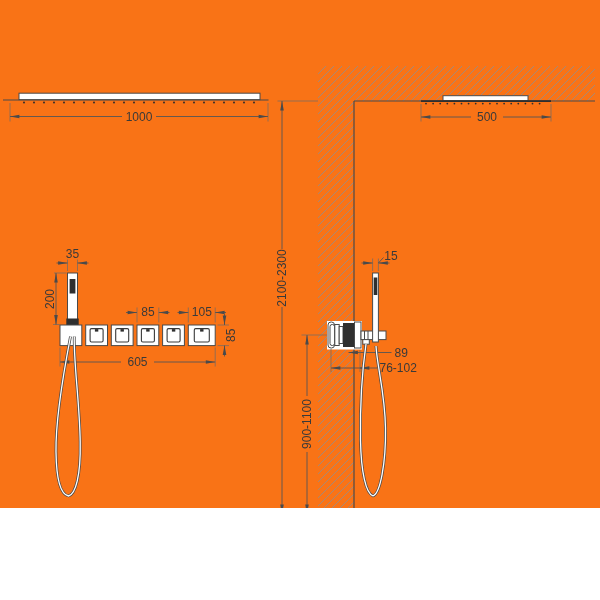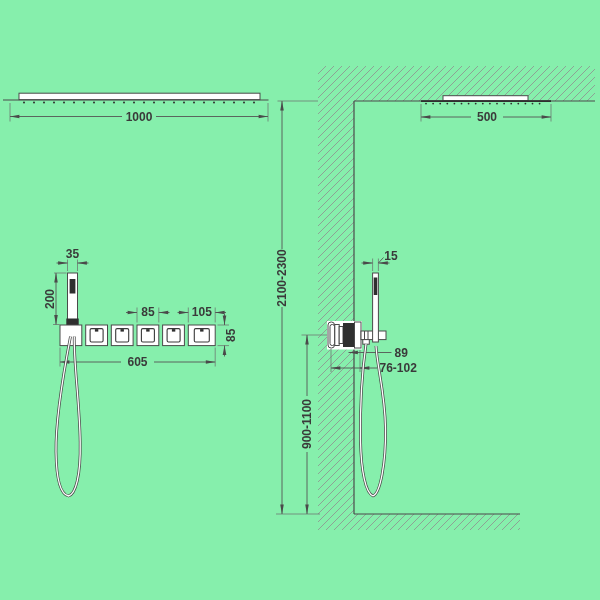--- a/index.html
+++ b/index.html
@@ -1,16 +1,16 @@
 <!DOCTYPE html>
 <html><head>
 <meta charset="utf-8">
 <style>
   html,body{margin:0;padding:0;background:#fff;}
-  .canvas{position:relative;width:600px;height:600px;background:#86efac;overflow:hidden;font-weight:bold;}
+  .canvas{position:relative;width:600px;height:508px;background:#f97316;overflow:hidden;}
   svg{display:block;}
   text{font-family:"Liberation Sans","DejaVu Sans",sans-serif;font-size:12px;fill:#3a3a3a;}
   .ln{stroke:#4a4a4a;stroke-width:1;fill:none;}
   .ln2{stroke:#4a4a4a;stroke-width:1.2;fill:none;}
   .dim{stroke:#555;stroke-width:0.9;fill:none;}
   .ext{stroke:#6a6a6a;stroke-width:0.7;fill:none;}
   .wfill{fill:#ffffff;}
   .dk{fill:#2f2f2f;}
   .hosedark{stroke:#4a4a4a;stroke-width:2.8;fill:none;}
   .hosewhite{stroke:#ffffff;stroke-width:1.3;fill:none;}

